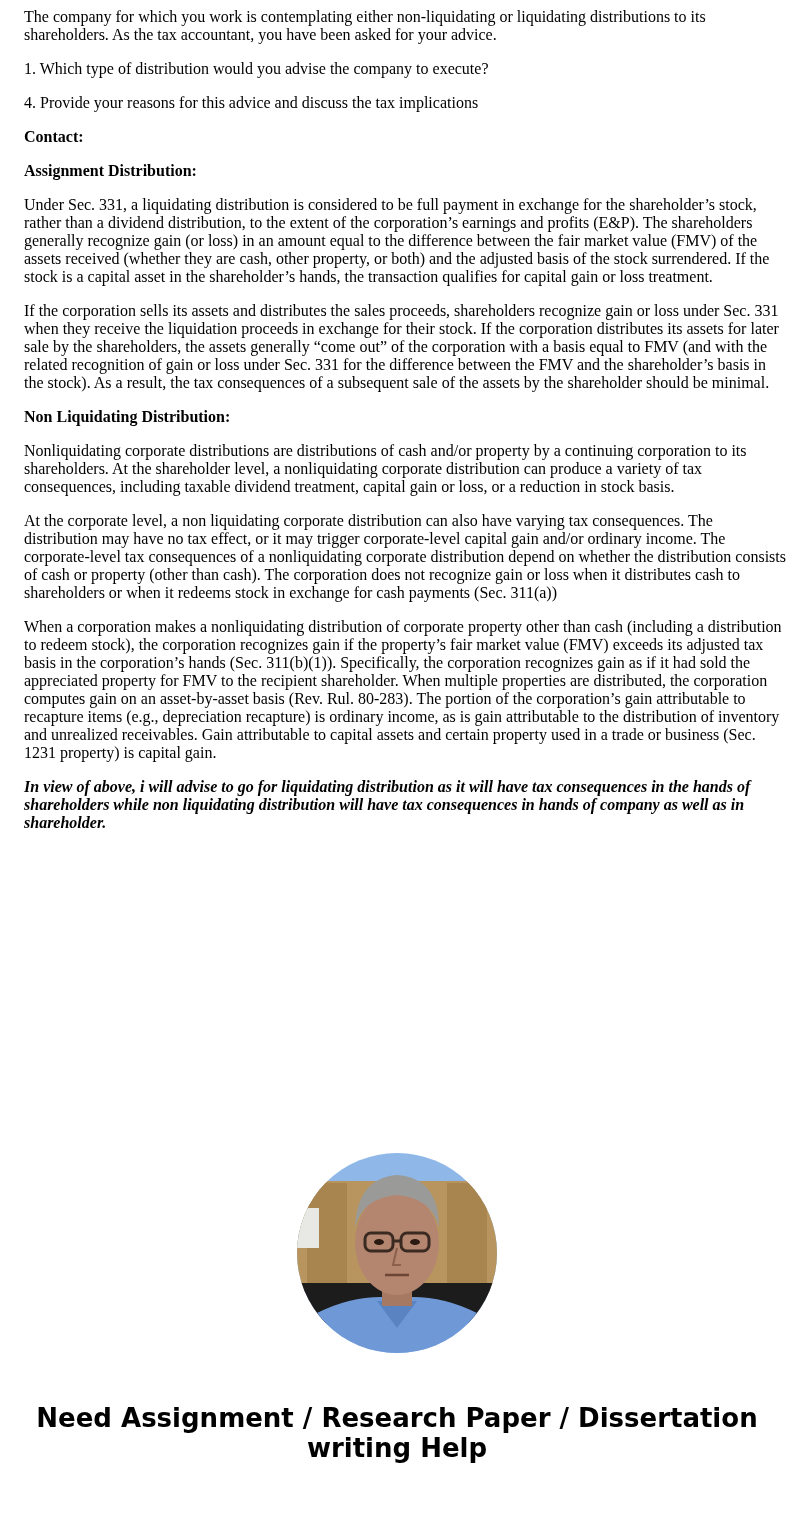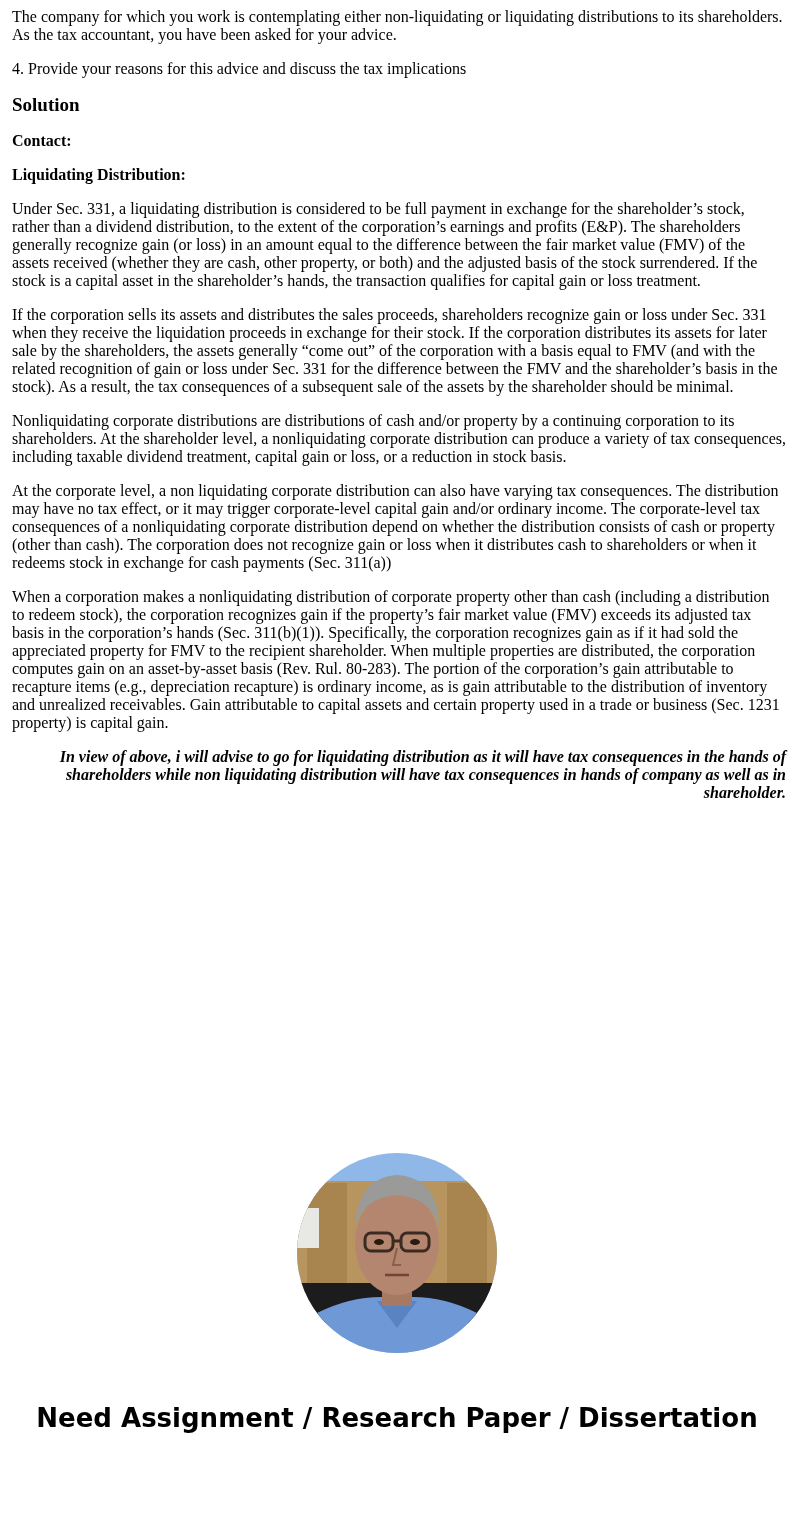--- a/index.html
+++ b/index.html
@@ -11,33 +11,33 @@
       width: 794px;
       height: 1523px;
       position: relative;
       overflow: hidden;
       font-family: "Liberation Serif", "DejaVu Serif", serif;
       font-size: 16px;
       line-height: 18px;
       color: #000000;
     }
     .content {
-      padding: 8px 8px 0 12px;
+      padding: 8px 8px 0 24px;
     }
     p {
       margin: 0 0 16px 0;
     }
     h2.section-heading {
       font-size: 19px;
       font-weight: bold;
       margin: 0 0 16px 0;
       line-height: 22px;
     }
     .bold { font-weight: bold; }
-    .bold-italic { font-weight: bold; font-style: italic; text-align: right; }
+    .bold-italic { font-weight: bold; font-style: italic; }
     .avatar-wrap {
       position: absolute;
       left: 297px;
       top: 1153px;
       width: 200px;
       height: 200px;
       border-radius: 50%;
       overflow: hidden;
     }
     .avatar-wrap svg { display: block; }
@@ -53,30 +53,31 @@
       line-height: 30px;
       color: #000000;
     }
     .promo div { margin: 0; }
   </style>
 </head>
 <body>
 
 <div class="content">
   <p>The company for which you work is contemplating either non-liquidating or liquidating distributions to its shareholders. As the tax accountant, you have been asked for your advice.</p>
+  <p>1. Which type of distribution would you advise the company to execute?</p>
   <p>4. Provide your reasons for this advice and discuss the tax implications</p>
 
-  <h2 class="section-heading">Solution</h2>
 
   <p class="bold">Contact:</p>
 
-  <p class="bold">Liquidating Distribution:</p>
+  <p class="bold">Assignment Distribution:</p>
   <p>Under Sec. 331, a liquidating distribution is considered to be full payment in exchange for the shareholder’s stock, rather than a dividend distribution, to the extent of the corporation’s earnings and profits (E&amp;P). The shareholders generally recognize gain (or loss) in an amount equal to the difference between the fair market value (FMV) of the assets received (whether they are cash, other property, or both) and the adjusted basis of the stock surrendered. If the stock is a capital asset in the shareholder’s hands, the transaction qualifies for capital gain or loss treatment.</p>
   <p>If the corporation sells its assets and distributes the sales proceeds, shareholders recognize gain or loss under Sec. 331 when they receive the liquidation proceeds in exchange for their stock. If the corporation distributes its assets for later sale by the shareholders, the assets generally “come out” of the corporation with a basis equal to FMV (and with the related recognition of gain or loss under Sec. 331 for the difference between the FMV and the shareholder’s basis in the stock). As a result, the tax consequences of a subsequent sale of the assets by the shareholder should be minimal.</p>
 
+  <p class="bold">Non Liquidating Distribution:</p>
   <p>Nonliquidating corporate distributions are distributions of cash and/or property by a continuing corporation to its shareholders. At the shareholder level, a nonliquidating corporate distribution can produce a variety of tax consequences, including taxable dividend treatment, capital gain or loss, or a reduction in stock basis.</p>
   <p>At the corporate level, a non liquidating corporate distribution can also have varying tax consequences. The distribution may have no tax effect, or it may trigger corporate-level capital gain and/or ordinary income. The corporate-level tax consequences of a nonliquidating corporate distribution depend on whether the distribution consists of cash or property (other than cash). The corporation does not recognize gain or loss when it distributes cash to shareholders or when it redeems stock in exchange for cash payments (Sec. 311(a))</p>
   <p>When a corporation makes a nonliquidating distribution of corporate property other than cash (including a distribution to redeem stock), the corporation recognizes gain if the property’s fair market value (FMV) exceeds its adjusted tax basis in the corporation’s hands (Sec. 311(b)(1)). Specifically, the corporation recognizes gain as if it had sold the appreciated property for FMV to the recipient shareholder. When multiple properties are distributed, the corporation computes gain on an asset-by-asset basis (Rev. Rul. 80-283). The portion of the corporation’s gain attributable to recapture items (e.g., depreciation recapture) is ordinary income, as is gain attributable to the distribution of inventory and unrealized receivables. Gain attributable to capital assets and certain property used in a trade or business (Sec. 1231 property) is capital gain.</p>
 
   <p class="bold-italic">In view of above, i will advise to go for liquidating distribution as it will have tax consequences in the hands of shareholders while non liquidating distribution will have tax consequences in hands of company as well as in shareholder.</p>
 </div>
 
 <div class="avatar-wrap">
   <svg width="200" height="200" viewBox="0 0 200 200">
 
@@ -106,13 +107,14 @@
     <ellipse cx="82" cy="89" rx="5" ry="3" fill="#2a1a12"></ellipse>
     <ellipse cx="118" cy="89" rx="5" ry="3" fill="#2a1a12"></ellipse>
 
     <path d="M100 95 L96 112 L104 112" fill="none" stroke="#8a5f4c" stroke-width="2"></path>
     <line x1="88" y1="122" x2="112" y2="122" stroke="#6e4636" stroke-width="2.5"></line>
   </svg>
 </div>
 
 <div class="promo">
   <div>Need Assignment / Research Paper / Dissertation</div>
+  <div>writing Help</div>
 </div>
 
 </body></html>

